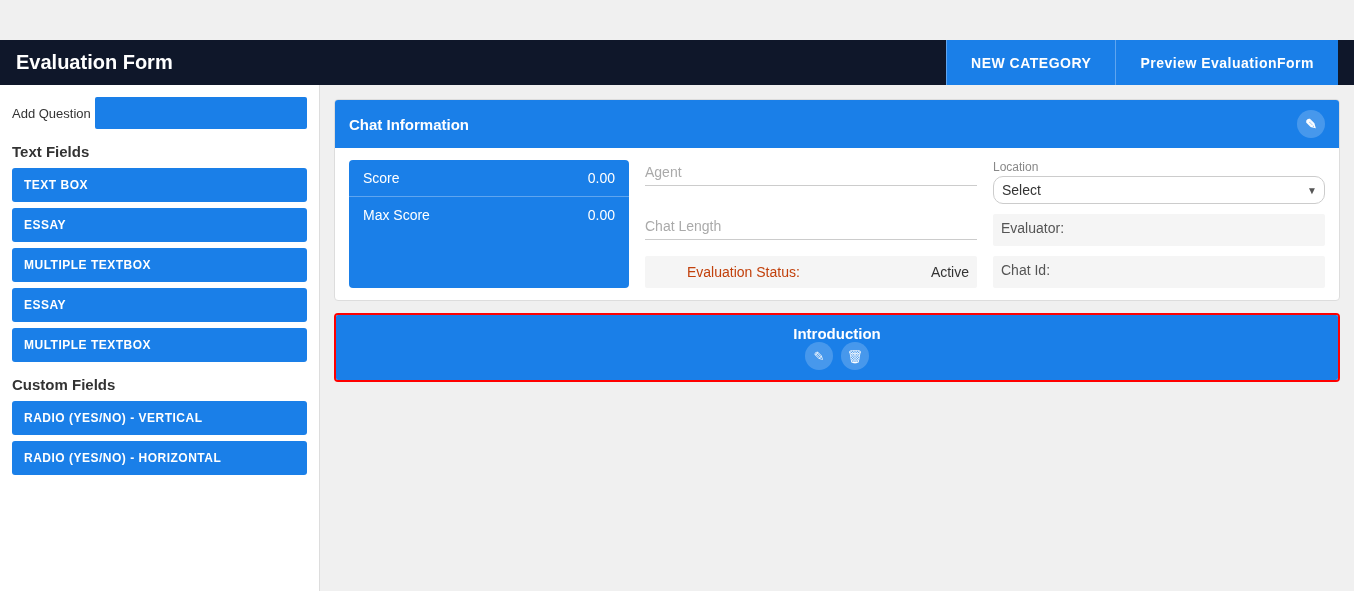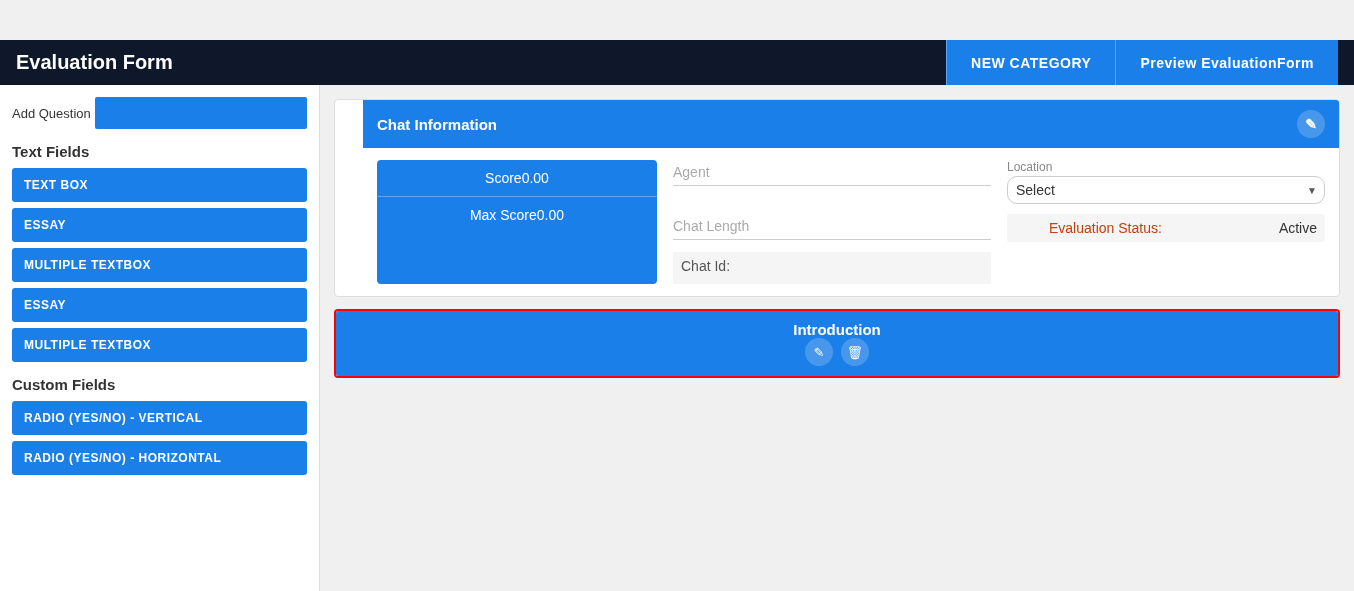--- a/index.html
+++ b/index.html
@@ -97,21 +97,20 @@
       background: #f0f0f0;
     }
 
     
     .card {
       background: white;
       border-radius: 4px;
       border: 1px solid #ddd;
       margin-bottom: 12px;
       overflow: hidden;
-      padding-left: 28px;
     }
 
     
     .card-header {
       display: flex;
       align-items: center;
       justify-content: space-between;
       background: #1a7fe8;
       color: white;
       padding: 10px 14px;
@@ -139,21 +138,21 @@
     .score-box {
       background: #1a7fe8;
       color: white;
       border-radius: 4px;
       width: 280px;
       flex-shrink: 0;
       overflow: hidden;
     }
     .score-row {
       display: flex;
-      justify-content: center;
+      justify-content: space-between;
       align-items: center;
       padding: 10px 14px;
       font-size: 14px;
       border-bottom: 1px solid rgba(255,255,255,0.3);
     }
     .score-row:last-child { border-bottom: none; }
 
     
     .info-area {
       flex: 1;
@@ -337,20 +336,25 @@
               </select>
             </div>
           </div>
 
           <div class="field-group">
             <div class="field-value" style="padding-top:4px;">
               <span style="color:#aaa;font-size:14px;">Chat Length</span>
             </div>
           </div>
 
+          <div class="field-group">
+            <div class="field-value-plain">
+              <span style="color:#555;font-size:14px;">Evaluator:</span>
+            </div>
+          </div>
 
           <div class="field-status-row">
             <span class="field-status-label">Evaluation Status:</span>
             <span class="field-status-value">Active</span>
           </div>
 
           <div class="field-value-plain">
             <span style="color:#555;font-size:14px;">Chat Id:</span>
           </div>
         </div>

